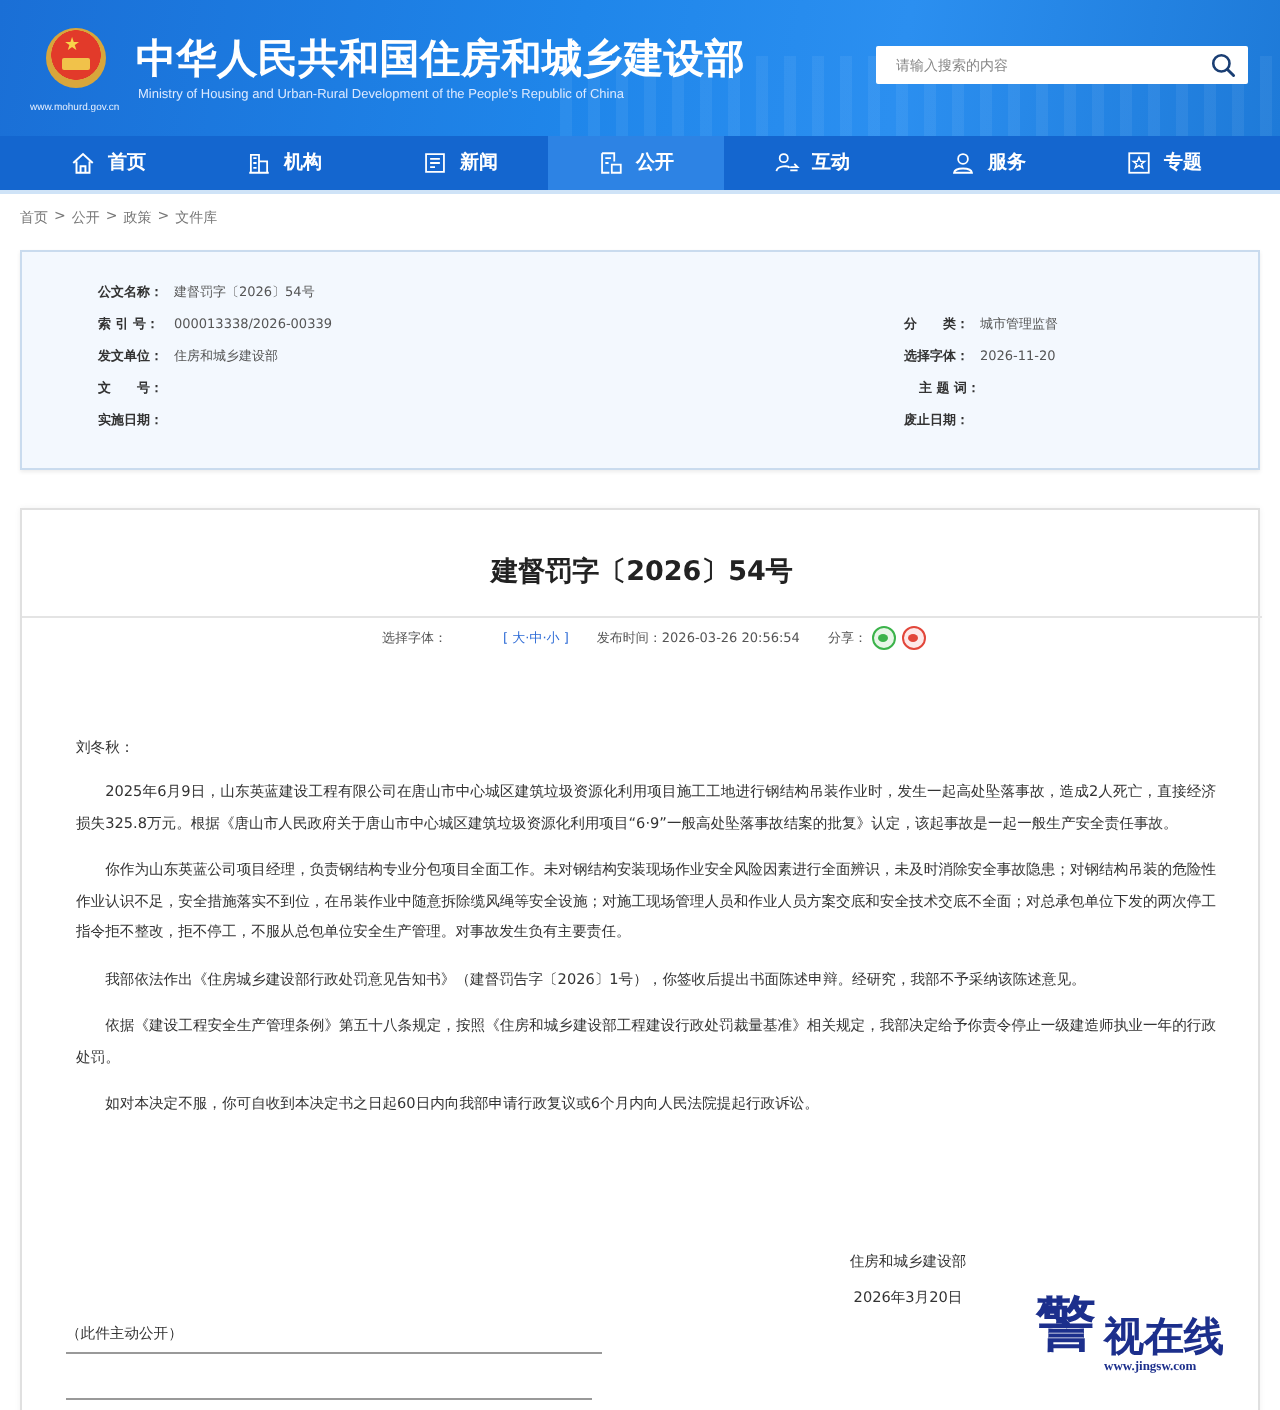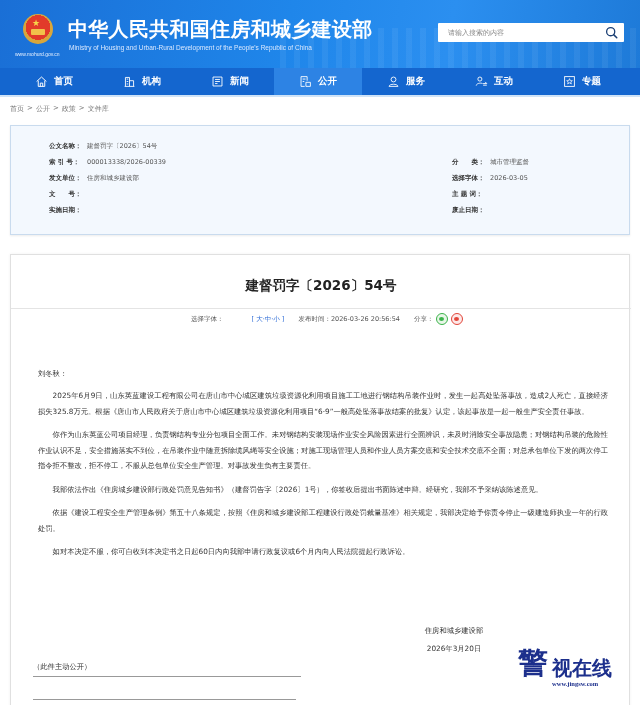--- a/index.html
+++ b/index.html
@@ -112,31 +112,31 @@
     <span>新闻</span>
   </div>
   <div class="nav-item active">
     <svg viewBox="0 0 16 16">
         <path d="M2.5 2 H10 V7 M2.5 2 V14 H7 M4.5 5 H8 M4.5 8 H6.5 M8.5 9 H14 V14 H8.5 Z" fill="none" stroke="#fff" stroke-width="1.1"></path>
       </svg>
     <span>公开</span>
   </div>
   <div class="nav-item">
     <svg viewBox="0 0 16 16">
+        <circle cx="6" cy="5" r="2.5" fill="none" stroke="#fff" stroke-width="1.1"></circle>
+        <path d="M1.5 13 C2 9.5 9 9.5 9.5 11 M10 10.5 H14.5 L12.5 8.5 M14.5 12.5 H10" fill="none" stroke="#fff" stroke-width="1.1"></path>
+      </svg>
+    <span>互动</span>
+  </div>
+  <div class="nav-item">
+    <svg viewBox="0 0 16 16">
         <circle cx="8" cy="5.5" r="3" fill="none" stroke="#fff" stroke-width="1.1"></circle>
         <path d="M2.5 14 C3 10.5 13 10.5 13.5 14 Z" fill="none" stroke="#fff" stroke-width="1.1"></path>
       </svg>
     <span>服务</span>
-  </div>
-  <div class="nav-item">
-    <svg viewBox="0 0 16 16">
-        <circle cx="6" cy="5" r="2.5" fill="none" stroke="#fff" stroke-width="1.1"></circle>
-        <path d="M1.5 13 C2 9.5 9 9.5 9.5 11 M10 10.5 H14.5 L12.5 8.5 M14.5 12.5 H10" fill="none" stroke="#fff" stroke-width="1.1"></path>
-      </svg>
-    <span>互动</span>
   </div>
   <div class="nav-item">
     <svg viewBox="0 0 16 16">
         <rect x="2" y="2" width="12" height="12" fill="none" stroke="#fff" stroke-width="1.1"></rect>
         <path d="M8 4.5 L9 7 L11.5 7 L9.5 8.6 L10.3 11 L8 9.6 L5.7 11 L6.5 8.6 L4.5 7 L7 7 Z" fill="none" stroke="#fff" stroke-width="0.9"></path>
       </svg>
     <span>专题</span>
   </div>
 </div>
 <div class="nav-bottom"></div>
@@ -172,23 +172,23 @@
     <span class="k">实施日期：</span>
     <span class="v"></span>
   </div>
 
   <div class="meta-row" style="left:441px; top:32px;">
     <span class="k">分　　类：</span>
     <span class="v">城市管理监督</span>
   </div>
   <div class="meta-row" style="left:441px; top:48px;">
     <span class="k">选择字体：</span>
-    <span class="v">2026-03-05</span>
-  </div>
-  <div class="meta-row" style="left:441px; top:64px;">
+    <span class="v">2026-11-20</span>
+  </div>
+  <div class="meta-row" style="left:441px; top:64px;text-align:right;">
     <span class="k">主 题 词：</span>
     <span class="v"></span>
   </div>
   <div class="meta-row" style="left:441px; top:80px;">
     <span class="k">废止日期：</span>
     <span class="v"></span>
   </div>
 </div>
 
 <div class="article">

